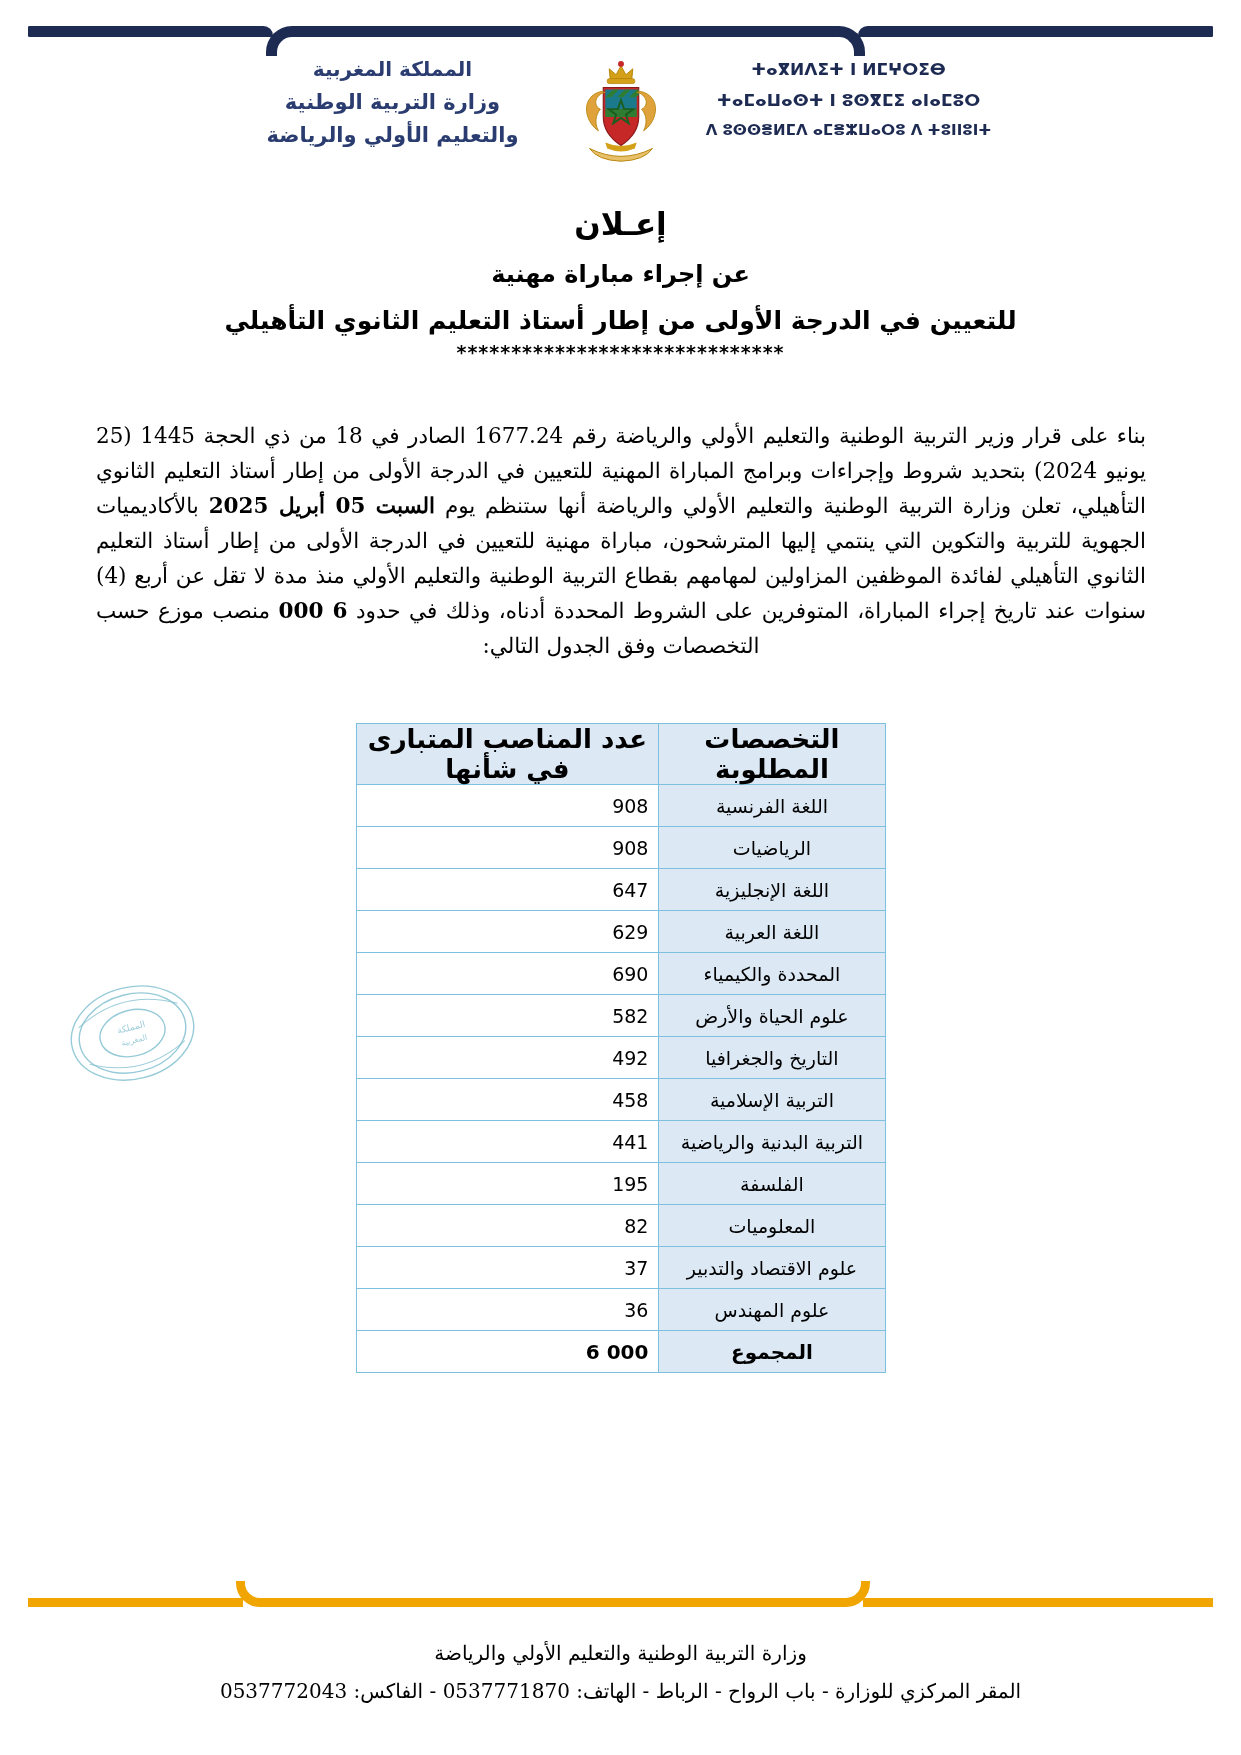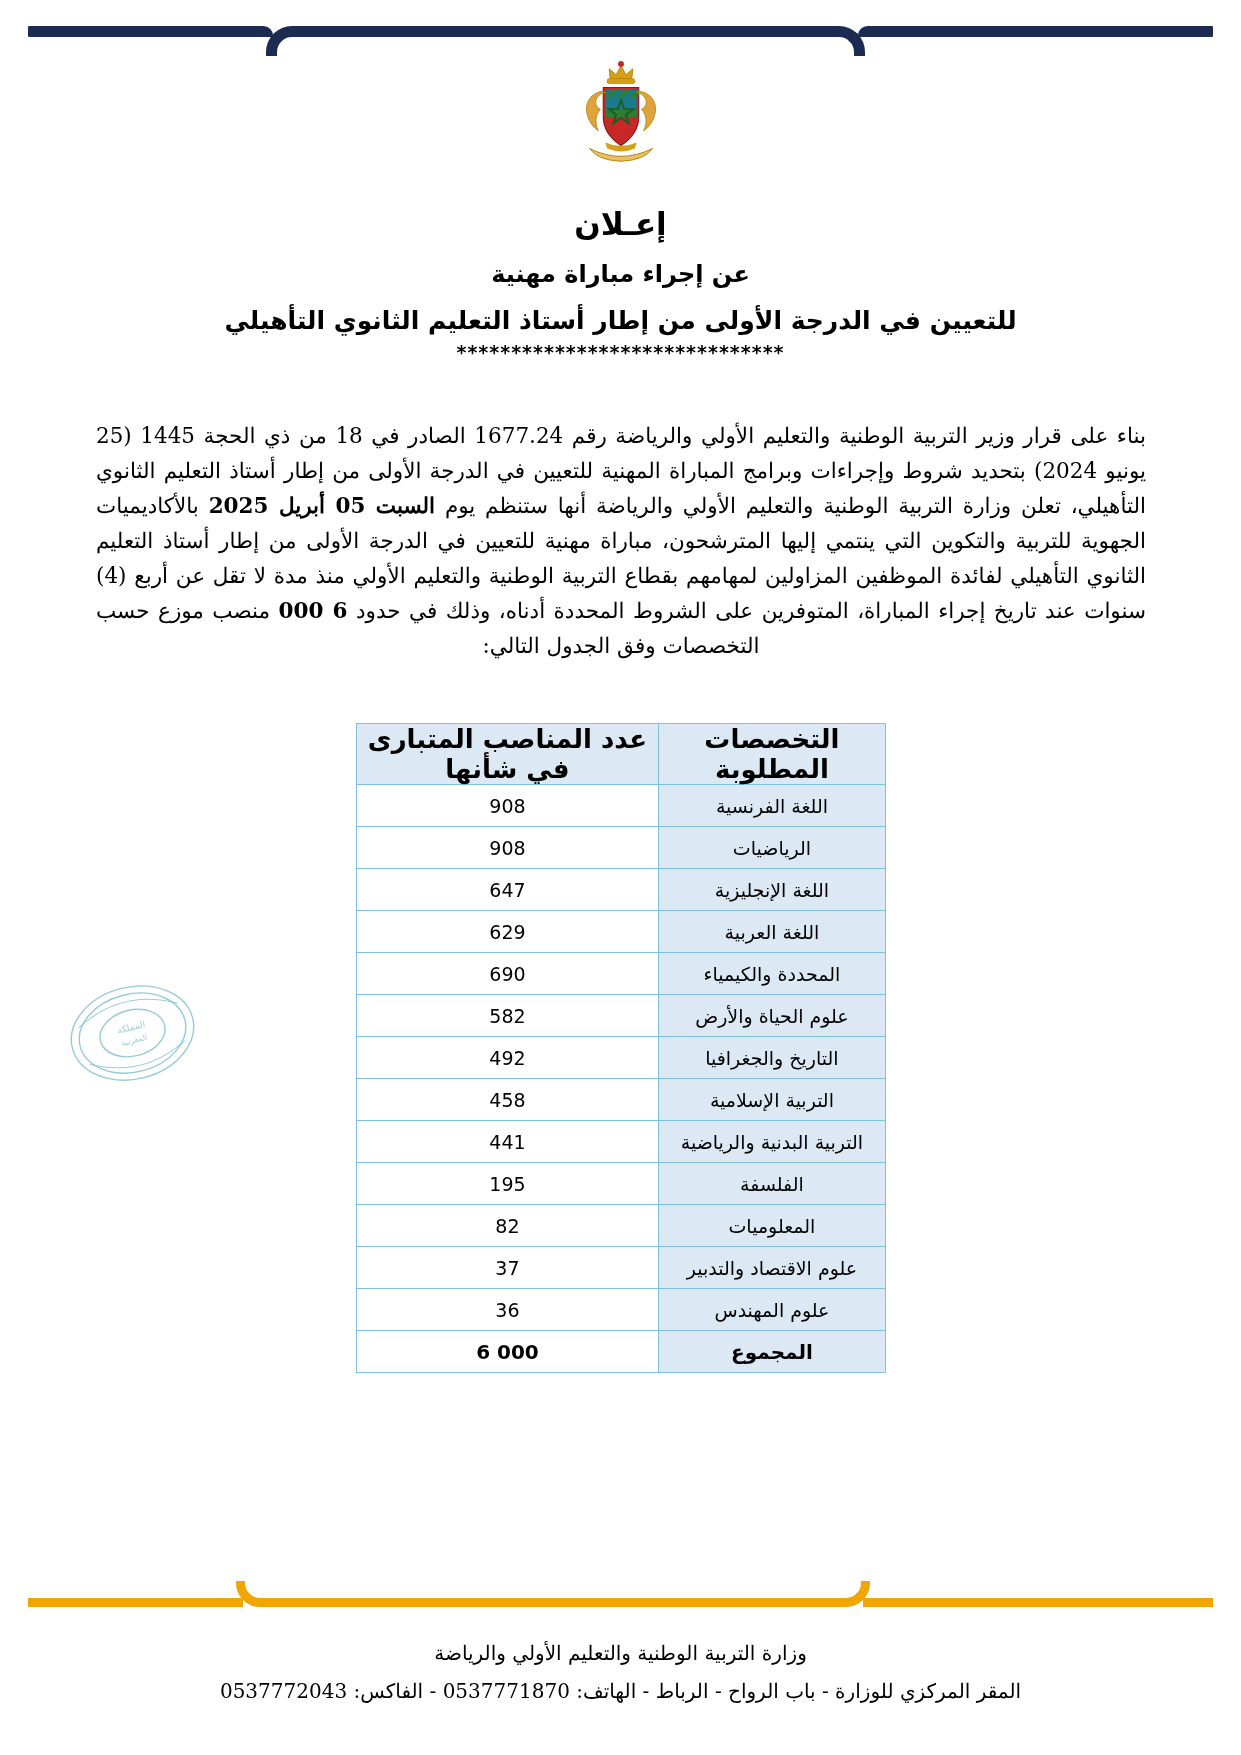--- a/index.html
+++ b/index.html
@@ -194,21 +194,21 @@
     font-weight: bold;
     font-size: 26px;
   }
   table.posts td.spec {
     background: #dce9f5;
     text-align: center;
     margin-left: 16px;
   }
   table.posts td.num {
     background: #ffffff;
-    text-align: center;
+    text-align: right;
     direction: ltr;
     font-size: 19px;
   }
   table.posts tr.total td {
     font-weight: bold;
     font-size: 20px;
   }
 
   
   .stamp {
@@ -241,20 +241,25 @@
 <body>
 
 <div class="frame-top">
   <div class="bar-left"></div>
   <div class="curve"></div>
   <div class="bar-right"></div>
 </div>
 
 <div class="letterhead">
 
+  <div class="lh-col">
+    <div class="lh-ar l1">المملكة المغربية</div>
+    <div class="lh-ar">وزارة التربية الوطنية</div>
+    <div class="lh-ar">والتعليم الأولي والرياضة</div>
+  </div>
 
   <div class="emblem">
     <svg viewBox="0 0 120 120" width="118" height="118" aria-hidden="true">
 
       <path d="M60 8 L65 17 L72 11 L71 21 L49 21 L48 11 L55 17 Z" fill="#d4a017" stroke="#b8860b" stroke-width="1"></path>
       <circle cx="60" cy="6" r="3" fill="#c62828"></circle>
       <rect x="46" y="21" width="28" height="5" rx="2" fill="#d4a017" stroke="#b8860b" stroke-width="0.8"></rect>
 
       <path d="M42 30 h36 v30 c0 16 -12 25 -18 29 c-6 -4 -18 -13 -18 -29 Z" fill="#c62828" stroke="#8b1a1a" stroke-width="1.2"></path>
       <path d="M44 32 h32 v20 h-32 Z" fill="#1a7a8c"></path>
@@ -264,20 +269,25 @@
       <path d="M60 43 L63.2 52 L72.5 52 L65 57.6 L67.8 66.5 L60 61 L52.2 66.5 L55 57.6 L47.5 52 L56.8 52 Z" fill="none" stroke="#1b5e20" stroke-width="2"></path>
 
       <path d="M40 34 c-10 2 -16 10 -15 20 c1 9 6 16 12 20 c-4 -8 -3 -16 2 -22 c-5 -2 -6 -8 -3 -12 c2 -3 5 -5 8 -5 z" fill="#e0a33c" stroke="#b8860b" stroke-width="0.9"></path>
       <path d="M80 34 c10 2 16 10 15 20 c-1 9 -6 16 -12 20 c4 -8 3 -16 -2 -22 c5 -2 6 -8 3 -12 c-2 -3 -5 -5 -8 -5 z" fill="#e0a33c" stroke="#b8860b" stroke-width="0.9"></path>
 
       <path d="M28 92 q32 16 64 0 q-8 12 -32 13 q-24 -1 -32 -13 z" fill="#e8c06a" stroke="#b8860b" stroke-width="1"></path>
       <path d="M44 86 q16 7 32 0 l-2 6 q-14 6 -28 0 z" fill="#d4a017"></path>
     </svg>
   </div>
 
+  <div class="lh-col">
+    <div class="lh-tif">ⵜⴰⴳⵍⴷⵉⵜ ⵏ ⵍⵎⵖⵔⵉⴱ</div>
+    <div class="lh-tif">ⵜⴰⵎⴰⵡⴰⵙⵜ ⵏ ⵓⵙⴳⵎⵉ ⴰⵏⴰⵎⵓⵔ</div>
+    <div class="lh-tif t3">ⴷ ⵓⵙⵙⴻⵍⵎⴷ ⴰⵎⴻⵣⵡⴰⵔⵓ ⴷ ⵜⵓⵏⵏⵓⵏⵜ</div>
+  </div>
 
 </div>
 
 <div class="titles">
   <div class="t-line1">إعـلان</div>
   <div class="t-line2">عن إجراء مباراة مهنية</div>
   <div class="t-line3">للتعيين في الدرجة الأولى من إطار أستاذ التعليم الثانوي التأهيلي</div>
   <div class="t-stars">******************************</div>
 </div>
 

